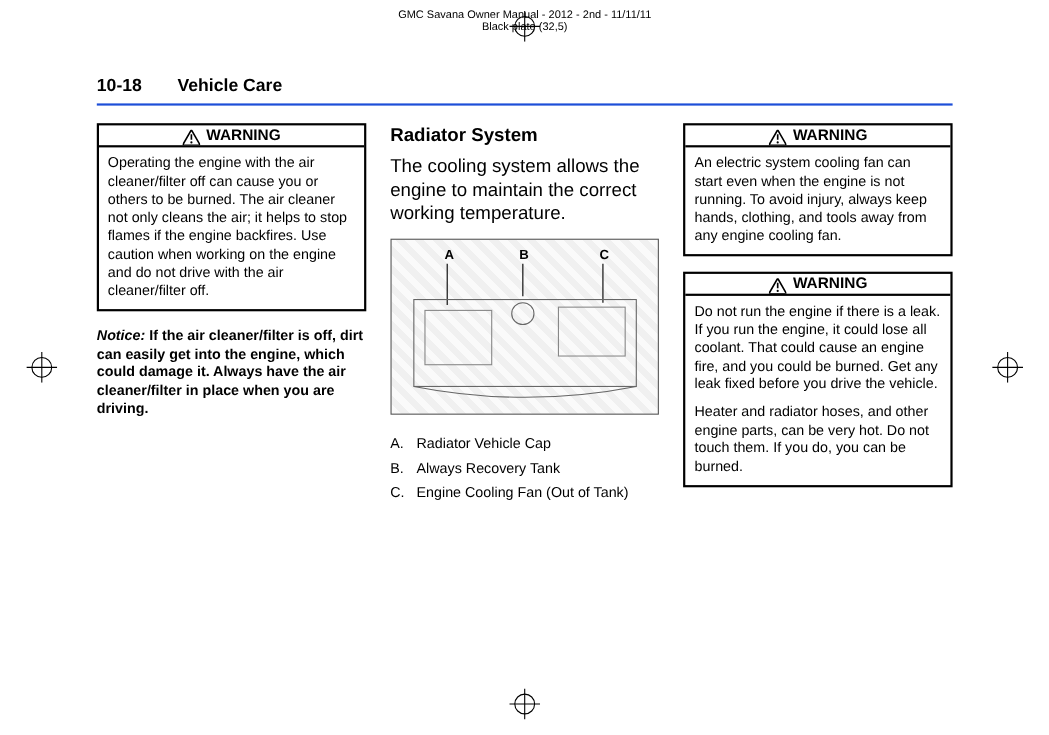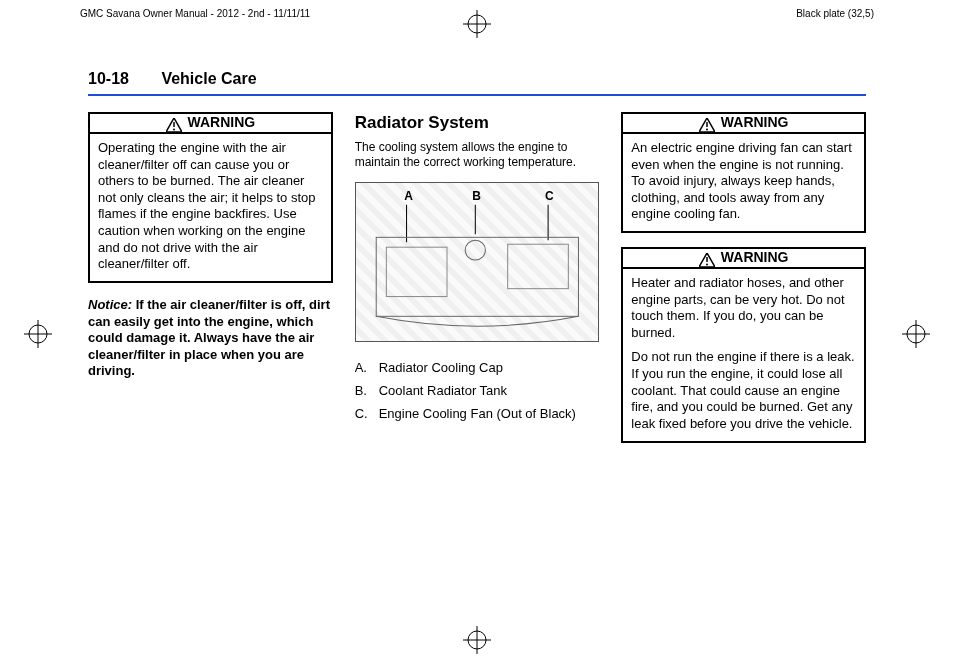--- a/index.html
+++ b/index.html
@@ -17,20 +17,21 @@
   .crop.right { right: 24px; top: 50%; transform: translateY(-50%); }
   .crop.top   { left: 50%; top: 10px; transform: translateX(-50%); }
   .crop.bottom{ left: 50%; bottom: 14px; transform: translateX(-50%); }
   .crop svg { display:block; }
 
   .header-strip {
     position: absolute;
     top: 8px; left: 80px; right: 80px;
     display: flex; align-items: center; justify-content: space-between;
     font-size: 10px;
+    flex-direction: column;
   }
   .header-strip .seg { display:flex; align-items:center; gap:8px; }
 
   .page-frame {
     position: absolute;
     top: 60px; left: 88px; right: 88px; bottom: 52px;
   }
   .page-heading {
     font-weight: bold;
     font-size: 16px;
@@ -69,21 +70,21 @@
     margin-top: 2px;
     font-weight: bold;
   }
   .notice .lead { font-style: italic; }
 
   .subhead {
     font-weight: bold;
     font-size: 17px;
     margin-bottom: 6px;
   }
-  .intro { font-size: 12px; margin-bottom: 12px; }
+  .intro { font-size: 17px; margin-bottom: 12px; }
 
   .diagram {
     width: 100%;
     height: 160px;
     border: 1px solid #555;
     margin-bottom: 18px;
     background:
       repeating-linear-gradient(45deg, #fafafa 0 6px, #f0f0f0 6px 12px);
     position: relative;
     font-family: Arial, sans-serif;
@@ -193,62 +194,62 @@
           <rect x="30" y="65" width="60" height="50" fill="none" stroke="#888" stroke-width="1"></rect>
           <circle cx="118" cy="68" r="10" fill="none" stroke="#666" stroke-width="1"></circle>
           <rect x="150" y="62" width="60" height="45" fill="none" stroke="#888" stroke-width="1"></rect>
           <path d="M20 135 Q120 155 220 135" fill="none" stroke="#666" stroke-width="1"></path>
         </svg>
       </div>
 
       <div class="legend">
         <div class="row">
           <span class="letter">A.</span>
-          <span class="text">Radiator Cooling Cap</span>
+          <span class="text">Radiator Vehicle Cap</span>
         </div>
         <div class="row">
           <span class="letter">B.</span>
-          <span class="text">Coolant Radiator Tank</span>
+          <span class="text">Always Recovery Tank</span>
         </div>
         <div class="row">
           <span class="letter">C.</span>
-          <span class="text">Engine Cooling Fan (Out of Black)</span>
+          <span class="text">Engine Cooling Fan (Out of Tank)</span>
         </div>
       </div>
     </div>
 
     <div class="col">
       <div class="warning-box">
         <div class="warning-title">
           <span class="tri-icon">
             <svg width="16" height="14" viewBox="0 0 16 14">
                 <path d="M8 0 L16 14 L0 14 Z" fill="none" stroke="#000" stroke-width="1.5"></path>
                 <line x1="8" y1="4" x2="8" y2="9" stroke="#000" stroke-width="1.5"></line>
                 <circle cx="8" cy="11.5" r="1" fill="#000"></circle>
               </svg>
           </span>
           <span>WARNING</span>
         </div>
         <div class="warning-body">
-          <p>An electric engine driving fan can start even when the engine is not running. To avoid injury, always keep hands, clothing, and tools away from any engine cooling fan.</p>
+          <p>An electric system cooling fan can start even when the engine is not running. To avoid injury, always keep hands, clothing, and tools away from any engine cooling fan.</p>
         </div>
       </div>
 
       <div class="warning-box">
         <div class="warning-title">
           <span class="tri-icon">
             <svg width="16" height="14" viewBox="0 0 16 14">
                 <path d="M8 0 L16 14 L0 14 Z" fill="none" stroke="#000" stroke-width="1.5"></path>
                 <line x1="8" y1="4" x2="8" y2="9" stroke="#000" stroke-width="1.5"></line>
                 <circle cx="8" cy="11.5" r="1" fill="#000"></circle>
               </svg>
           </span>
           <span>WARNING</span>
         </div>
         <div class="warning-body">
+          <p>Do not run the engine if there is a leak. If you run the engine, it could lose all coolant. That could cause an engine fire, and you could be burned. Get any leak fixed before you drive the vehicle.</p>
           <p>Heater and radiator hoses, and other engine parts, can be very hot. Do not touch them. If you do, you can be burned.</p>
-          <p>Do not run the engine if there is a leak. If you run the engine, it could lose all coolant. That could cause an engine fire, and you could be burned. Get any leak fixed before you drive the vehicle.</p>
         </div>
       </div>
     </div>
 
   </div>
 </div>
 
 </body></html>

